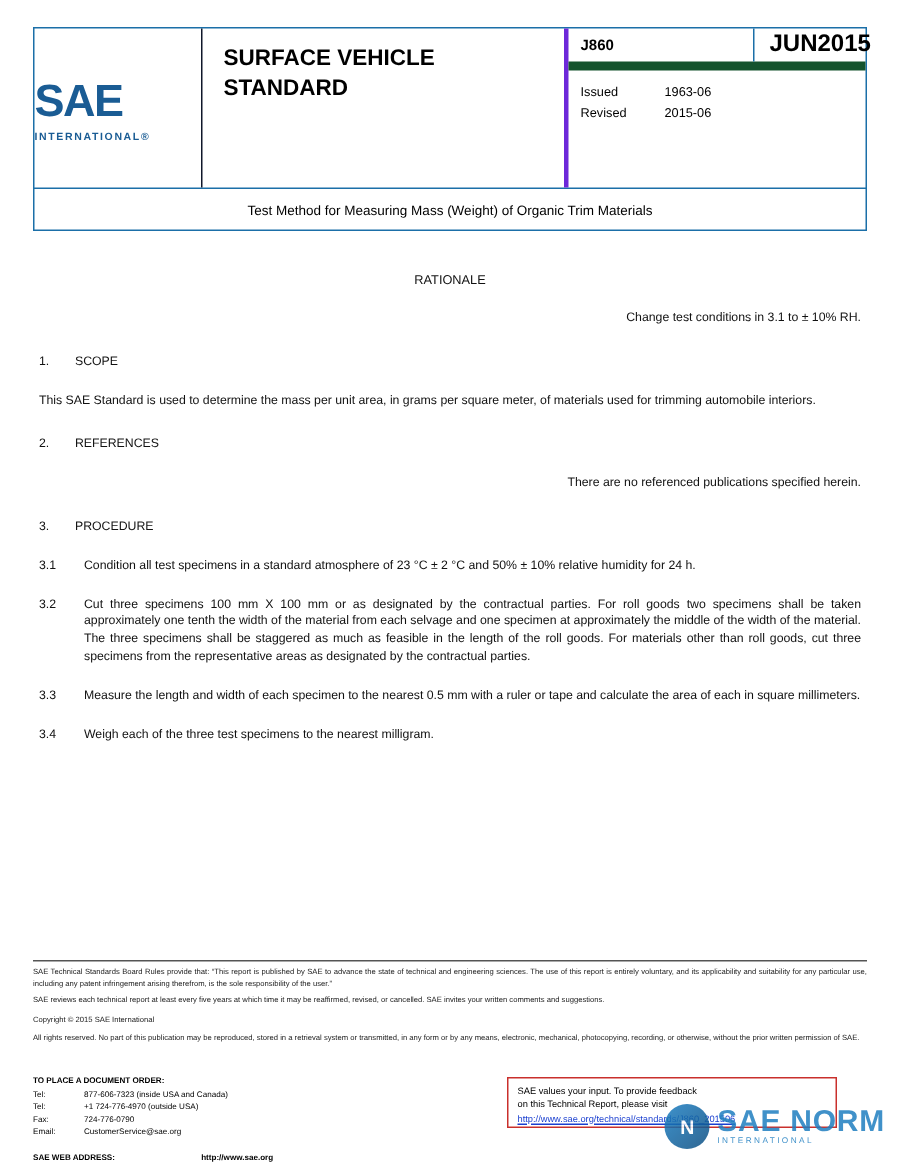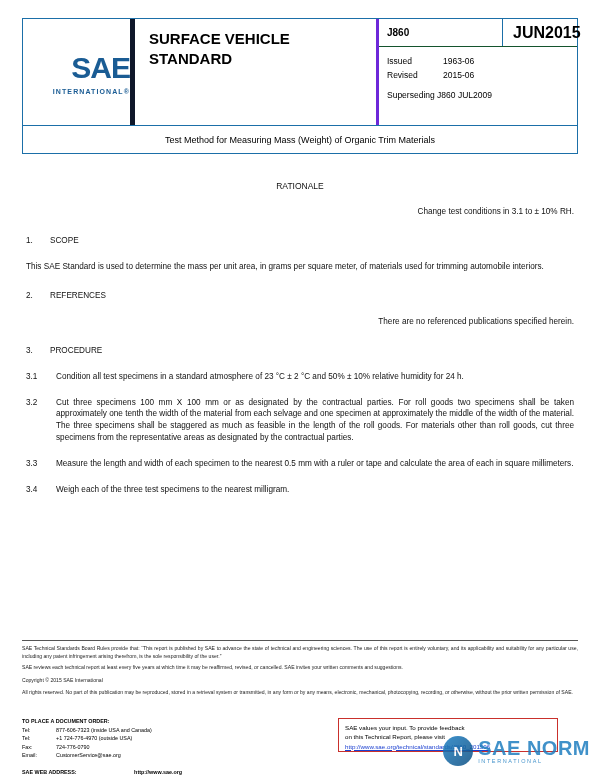--- a/index.html
+++ b/index.html
@@ -24,24 +24,24 @@
   }
 
   
   .header {
     display: flex;
     border: 1px solid #1b6fa8;
     height: 108px;
   }
   .logo-cell {
     width: 112px;
-    border-right: 5px solid #0f172a;
+    border-right: 1px solid #0f172a;
     display: flex;
     flex-direction: column;
-    align-items: flex-end;
+    align-items: flex-start;
     justify-content: center;
     padding-top: 4px;
   }
   .sae-logo {
     font-size: 30px;
     font-weight: bold;
     letter-spacing: -1px;
     color: #1a5c94;
     font-family: "Liberation Sans", sans-serif;
     line-height: 1;
@@ -68,21 +68,21 @@
     line-height: 1.35;
   }
   .meta-cell {
     width: 198px;
     display: flex;
     flex-direction: column;
   }
   .meta-top {
     display: flex;
     height: 28px;
-    border-bottom: 1px solid #14532d;
+    border-bottom: 6px solid #14532d;
   }
   .meta-doc {
     flex: 1;
     border-right: 1px solid #1b6fa8;
     display: flex;
     align-items: center;
     padding-left: 8px;
     font-size: 10px;
     font-weight: bold;
   }
@@ -237,21 +237,20 @@
         </div>
         <div class="meta-bottom">
           <div class="meta-row">
             <span class="lbl">Issued</span>
             <span class="val">1963-06</span>
           </div>
           <div class="meta-row">
             <span class="lbl">Revised</span>
             <span class="val">2015-06</span>
           </div>
-          <div class="meta-sup">Superseding J860 JUL2009</div>
         </div>
       </div>
     </div>
 
     <div class="subtitle-bar">Test Method for Measuring Mass (Weight) of Organic Trim Materials</div>
 
     <div class="body">
       <div class="rationale-title">RATIONALE</div>
       <div class="para">Change test conditions in 3.1 to ± 10% RH.</div>
 

